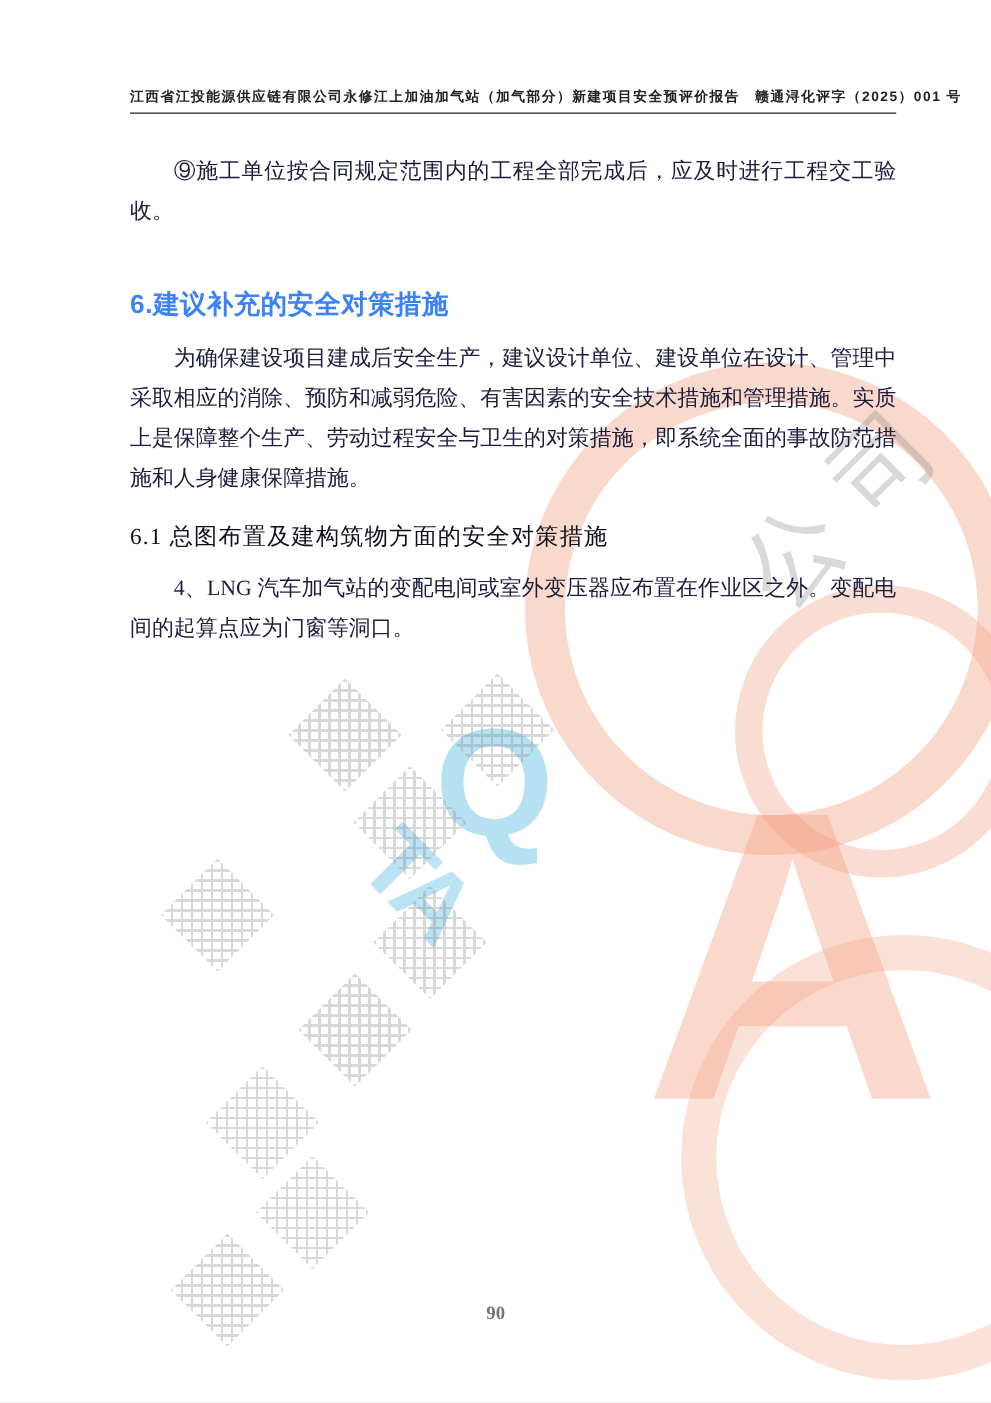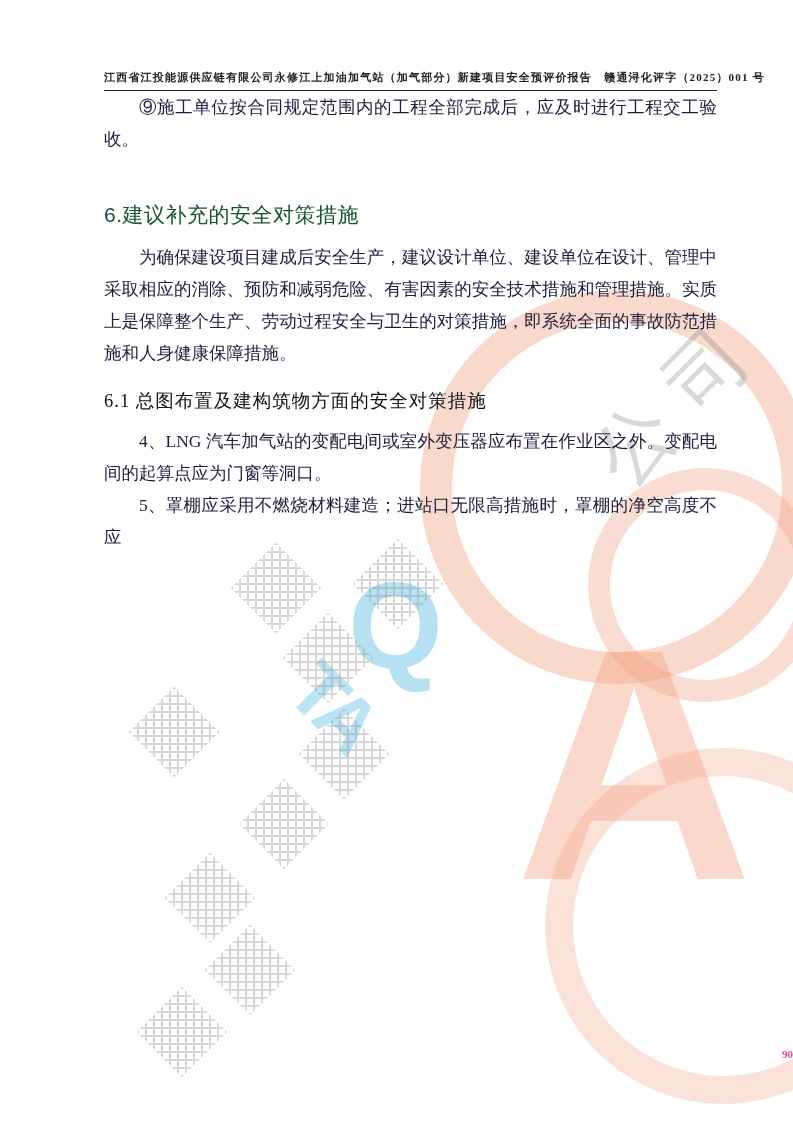--- a/index.html
+++ b/index.html
@@ -31,40 +31,40 @@
       repeating-linear-gradient(45deg, #8a8a8a 0 2px, transparent 2px 8px),
       repeating-linear-gradient(-45deg, #8a8a8a 0 2px, transparent 2px 8px);
   }
   .h1{left:150px;top:1000px;} .h2{left:218px;top:938px;} .h3{left:178px;top:866px;}
   .h4{left:252px;top:792px;} .h5{left:312px;top:722px;} .h6{left:296px;top:626px;}
   .h7{left:366px;top:552px;} .h8{left:244px;top:556px;} .h9{left:142px;top:700px;}
 
   
   .content{position:relative;z-index:1;padding:70px 76px 0 104px;}
   .header-row{
-    font-family:Liberation Serif, serif;
+    font-family:Liberation Sans, sans-serif;
     font-size:11px;font-weight:bold;color:#222;
     letter-spacing:1.2px;white-space:nowrap;
     padding-bottom:5px;border-bottom:1.5px solid #222;
   }
   .body-text{font-size:17.5px;line-height:32px;text-align:justify;}
   .para{text-indent:2em;margin:0;}
-  .first-para{margin-top:0;}
+  .first-para{margin-top:29px;}
   .sec-title{
     font-family:"Liberation Sans","DejaVu Sans",sans-serif;
-    font-size:21px;font-weight:normal;color:#14532d;
+    font-size:21px;font-weight:bold;color:#3b82f6;
     margin:44px 0 10px 0;letter-spacing:.5px;
   }
   .sub-title{
     font-size:18.5px;font-weight:normal;color:#101018;
     margin:16px 0 8px 0;letter-spacing:1px;
   }
   .footer{
     position:absolute;left:0;right:0;bottom:62px;z-index:1;
-    text-align:right;font-size:11px;font-weight:bold;color:#ec4899;
+    text-align:center;font-size:15px;font-weight:bold;color:#737373;
   }
 </style>
 </head>
 <body>
 
 <div class="page">
 
   <div class="wm">
     <div class="wm-ring ring-a"></div>
     <div class="wm-ring ring-b"></div>
@@ -92,20 +92,19 @@
     <div class="body-text">
       <p class="para first-para">⑨施工单位按合同规定范围内的工程全部完成后，应及时进行工程交工验收。</p>
 
       <div class="sec-title">6.建议补充的安全对策措施</div>
 
       <p class="para">为确保建设项目建成后安全生产，建议设计单位、建设单位在设计、管理中采取相应的消除、预防和减弱危险、有害因素的安全技术措施和管理措施。实质上是保障整个生产、劳动过程安全与卫生的对策措施，即系统全面的事故防范措施和人身健康保障措施。</p>
 
       <div class="sub-title">6.1 总图布置及建构筑物方面的安全对策措施</div>
 
       <p class="para">4、LNG 汽车加气站的变配电间或室外变压器应布置在作业区之外。变配电间的起算点应为门窗等洞口。</p>
-      <p class="para">5、罩棚应采用不燃烧材料建造；进站口无限高措施时，罩棚的净空高度不应</p>
     </div>
 
   </div>
 
   <div class="footer">90</div>
 
 </div>
 
 </body></html>

